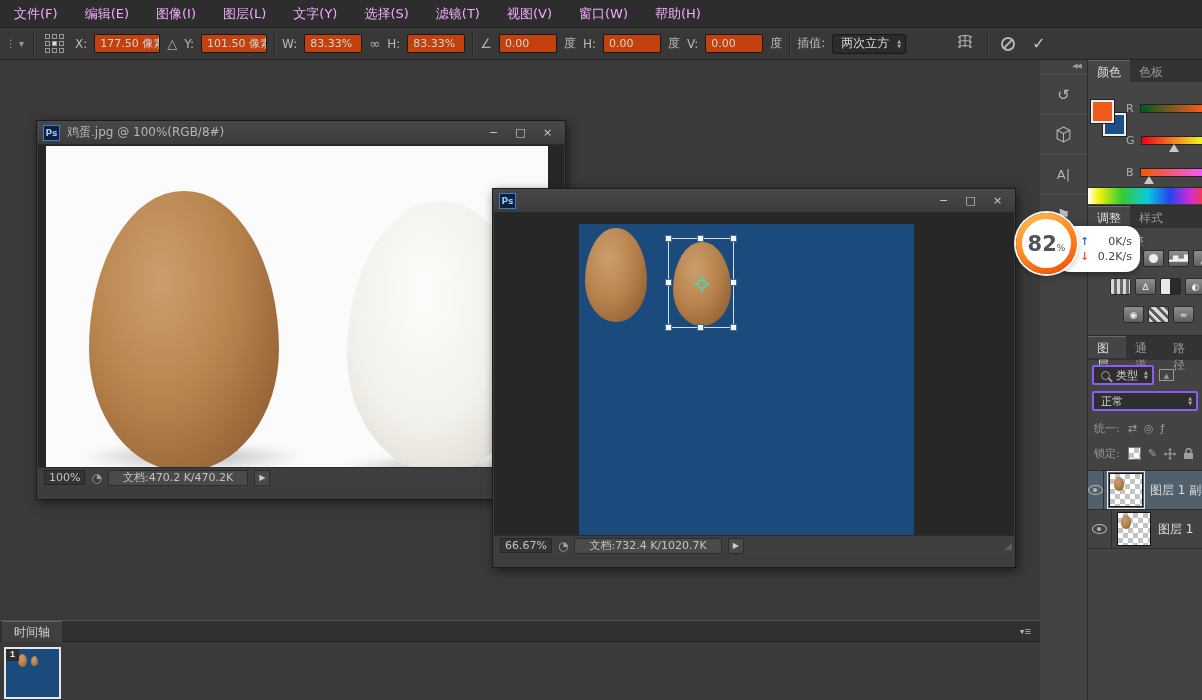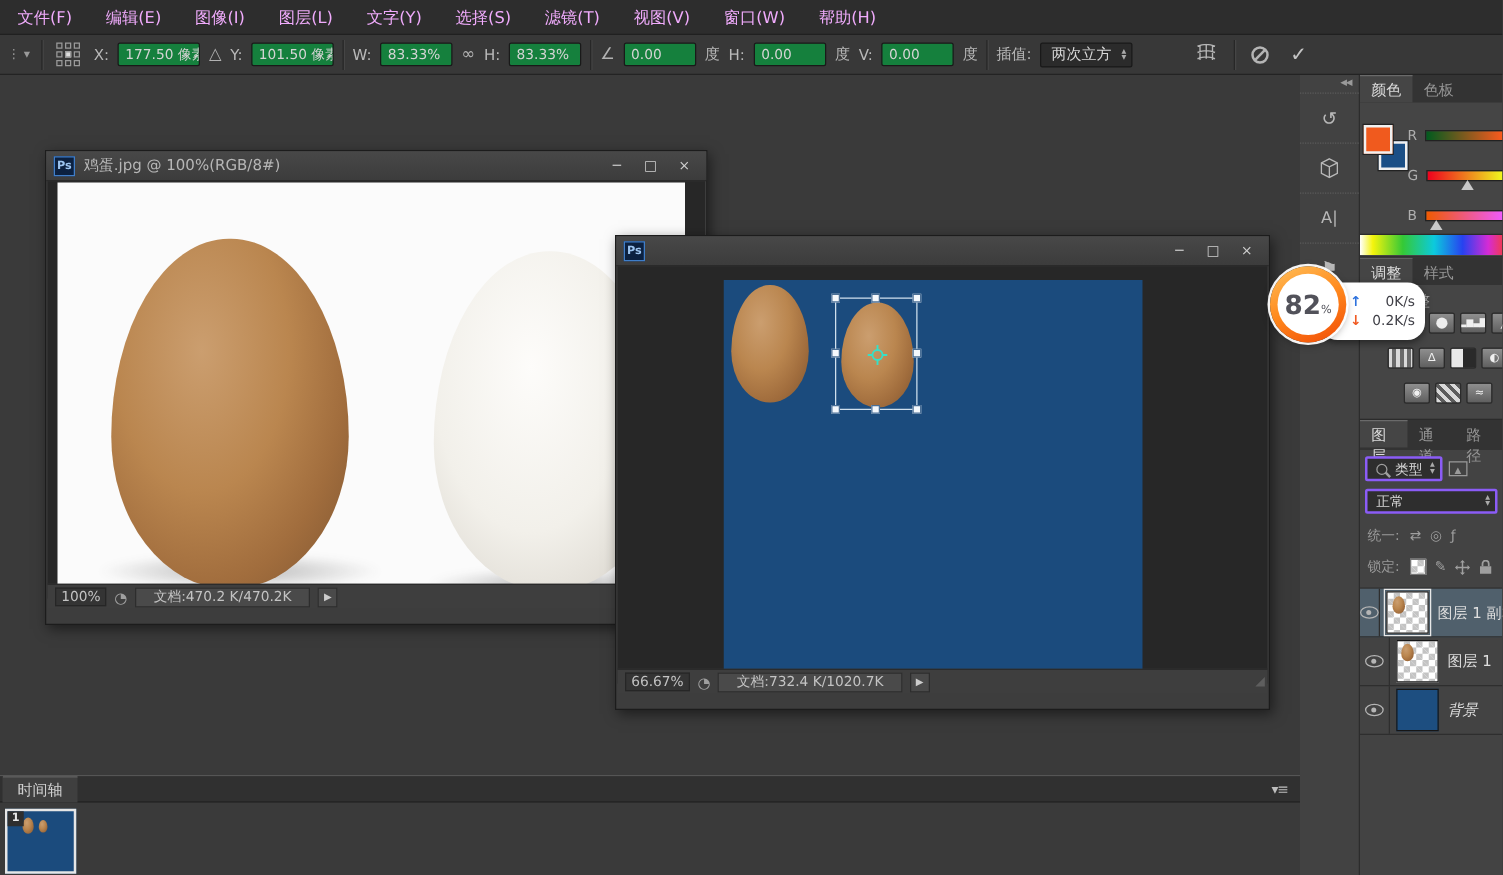--- a/index.html
+++ b/index.html
@@ -14,21 +14,21 @@
     background:#2d2d2d; border-bottom:1px solid #202020;
     display:flex; align-items:center; gap:27px; padding-left:14px;
     color:#f0abfc; font-size:13px; }
   .mitem { cursor:default; white-space:nowrap; }
 
   
   .optionsbar { position:absolute; left:0; top:28px; width:1202px; height:32px;
     background:#383838; border-bottom:1px solid #232323;
     display:flex; align-items:center; gap:7px; padding:0 4px;
     font-size:12px; color:#b9b9b9; white-space:nowrap; }
-  .field { background:#15803d; border:1px solid #191919; border-radius:2px;
+  .field { background:#c2410c; border:1px solid #191919; border-radius:2px;
     height:19px; line-height:17px; padding:0 5px; color:#d4d4d4;
     overflow:hidden; white-space:nowrap; font-size:11px; }
   .f64{width:66px} .f56{width:58px}
   .vsep { width:1px; height:24px; background:#272727; box-shadow:1px 0 0 #454545; }
   .refgrid { display:grid; grid-template-columns:repeat(3,5px); grid-template-rows:repeat(3,5px); gap:2px; margin:0 4px; }
   .refgrid span { border:1px solid #9a9a9a; background:transparent; }
   .refgrid span.c { background:#dedede; }
   .obicon { color:#b2b2b2; font-size:13px; }
   .dropdown { background:#2b2b2b; border:1px solid #191919; border-radius:2px;
     height:20px; display:flex; align-items:center; padding:0 4px 0 8px; gap:8px; color:#d8d8d8; }
@@ -137,21 +137,21 @@
   .eyecell { width:24px; height:100%; border-right:1px solid #2e2e2e; display:flex;
     align-items:center; justify-content:center; }
   .lthumb { width:34px; height:34px; margin:0 7px 0 5px; border:1px solid #161616; position:relative; flex:0 0 auto; }
   .lthumb.selthumb { outline:1px solid #e8e8e8; outline-offset:1px; }
   .lname { color:#dedede; font-size:12px; white-space:nowrap; }
   .minilabel { color:#9a9a9a; font-size:11px; }
   .lockicons, .unifyicons { display:flex; gap:7px; align-items:center; color:#9f9f9f; font-size:11px; }
 
   
   .timeline { position:absolute; left:0; top:620px; width:1040px; height:80px;
-    background:#3a3a3a; border-top:1px solid #555; }
+    background:#3a3a3a; border-top:1px solid #555;font-family:Liberation Mono, monospace; }
   .tlheader { height:21px; background:#303030; border-bottom:1px solid #222;
     display:flex; align-items:center; }
   .tltab { background:#3f3f3f; box-shadow:inset 0 1px 0 #636363; height:21px;
     padding:3px 12px 0 12px; color:#cfcfcf; font-size:12px; margin-left:2px; }
   .tlmenu { margin-left:auto; margin-right:10px; color:#bdbdbd; font-size:11px; letter-spacing:-1px; }
   .frame { position:absolute; left:4px; top:26px; width:57px; height:52px;
     border:2px solid #e6e6e6; background:#1b4b7d; }
   .framenum { position:absolute; left:0; top:0; width:13px; height:12px; background:#2e2e2e;
     color:#e8e8e8; font-size:9px; font-weight:bold; display:flex; align-items:center; justify-content:center; }
 
@@ -440,27 +440,20 @@
         </div>
         <div class="layeritem">
           <span class="eyecell">
               <span class="eye"></span>
             </span>
           <span class="lthumb checker">
             <span class="egg brown" style="left:3px; top:2px; width:10px; height:14px;"></span>
           </span>
           <span class="lname">图层 1</span>
         </div>
-        <div class="layeritem">
-          <span class="eyecell">
-              <span class="eye"></span>
-            </span>
-          <span class="lthumb" style="background:#1d4e80;"></span>
-          <span class="lname" style="font-style:italic;">背景</span>
-        </div>
       </div>
     </div>
   </div>
 </div>
 
 <div class="timeline">
   <div class="tlheader">
     <span class="tltab">时间轴</span>
     <span class="tlmenu">▾≡</span>
   </div>

